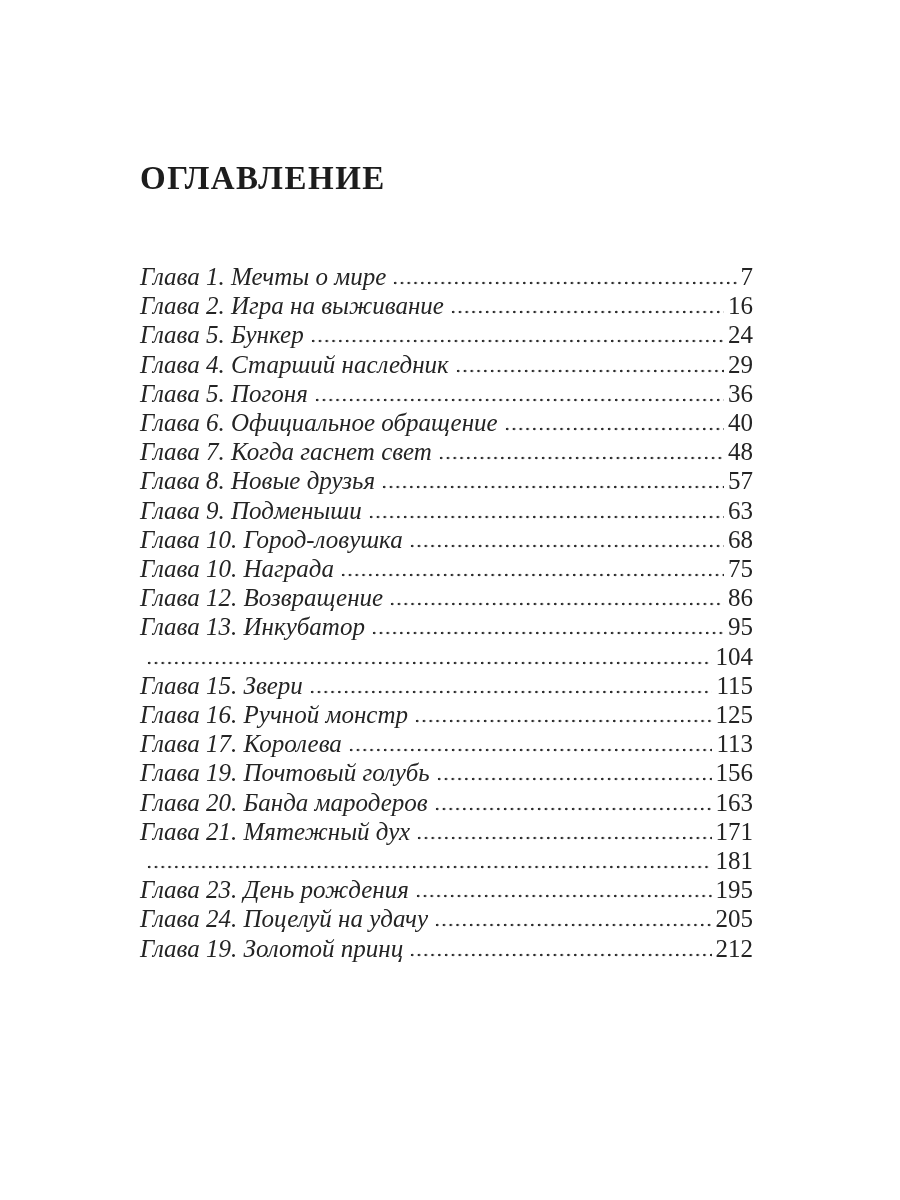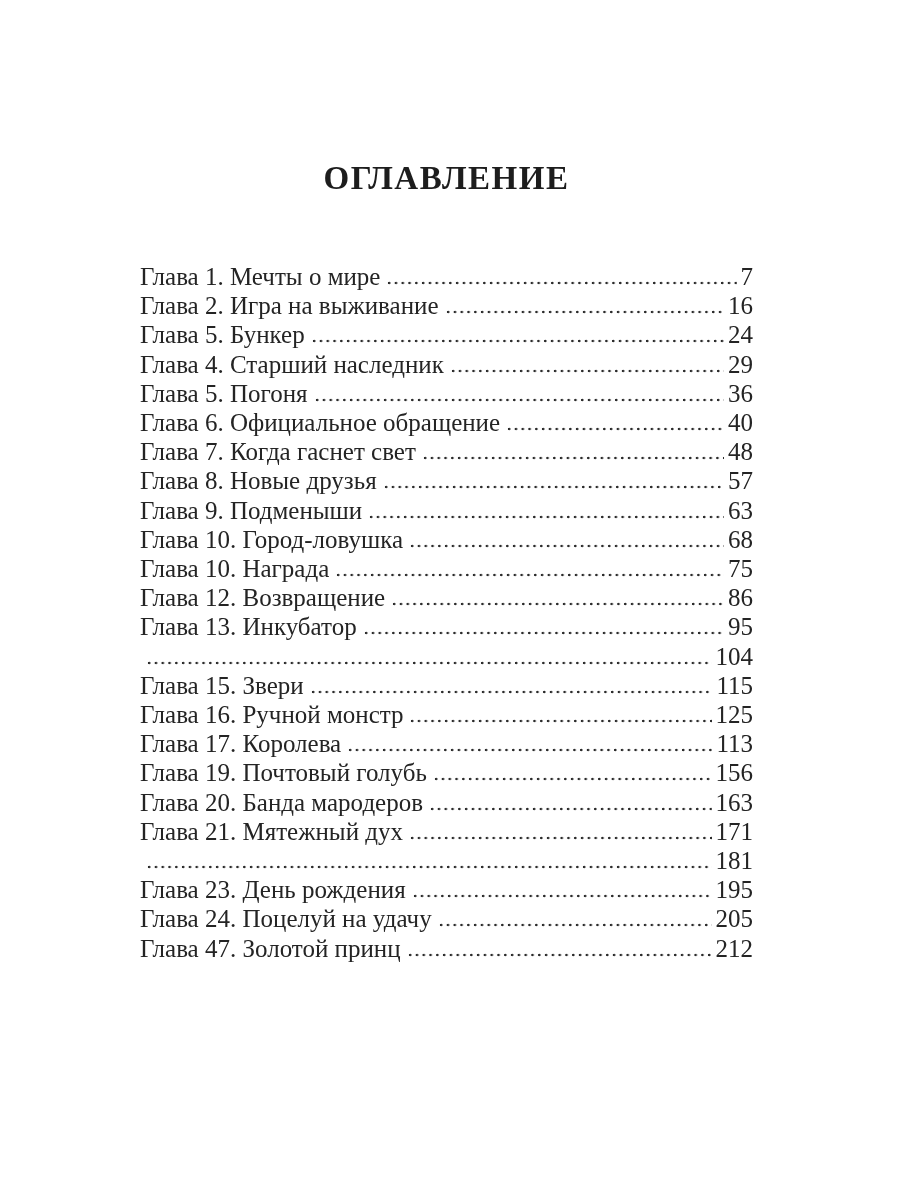--- a/index.html
+++ b/index.html
@@ -14,21 +14,20 @@
     margin: 0 auto;
     background: #ffffff;
     box-sizing: border-box;
     padding: 160px 147px 0 140px;
     font-family: "Liberation Serif", "DejaVu Serif", serif;
     color: #222222;
     overflow: hidden;
   }
   .toc-title {
     margin: 0 0 66px 0;
-    text-align: center;
     font-size: 33px;
     line-height: 36px;
     font-weight: 700;
     letter-spacing: 1.5px;
     color: #1d1d1d;
   }
   .toc-list {
     margin: 0;
     padding: 0;
     list-style: none;
@@ -36,20 +35,21 @@
   .toc-row {
     display: flex;
     align-items: baseline;
     font-size: 25px;
     line-height: 29.2px;
     white-space: nowrap;
     color: #242424;
   }
   .toc-label {
     flex: 0 0 auto;
+    font-style: italic;
   }
   .toc-dots {
     flex: 1 1 auto;
     min-width: 10px;
     height: 4px;
     margin: 0 4px 0 7px;
     background-image: radial-gradient(circle at 2px 2px, #2b2b2b 1.35px, rgba(0,0,0,0) 1.6px);
     background-size: 6.8px 4px;
     background-repeat: repeat-x;
     background-position: left bottom;
@@ -172,18 +172,18 @@
     <span class="toc-label">Глава 23. День рождения</span>
     <span class="toc-dots"></span>
     <span class="toc-page">195</span>
   </li>
       <li class="toc-row">
     <span class="toc-label">Глава 24. Поцелуй на удачу</span>
     <span class="toc-dots"></span>
     <span class="toc-page">205</span>
   </li>
       <li class="toc-row">
-    <span class="toc-label">Глава 47. Золотой принц</span>
+    <span class="toc-label">Глава 19. Золотой принц</span>
     <span class="toc-dots"></span>
     <span class="toc-page">212</span>
   </li>
     </ul>
 </div>
 
 </body></html>

